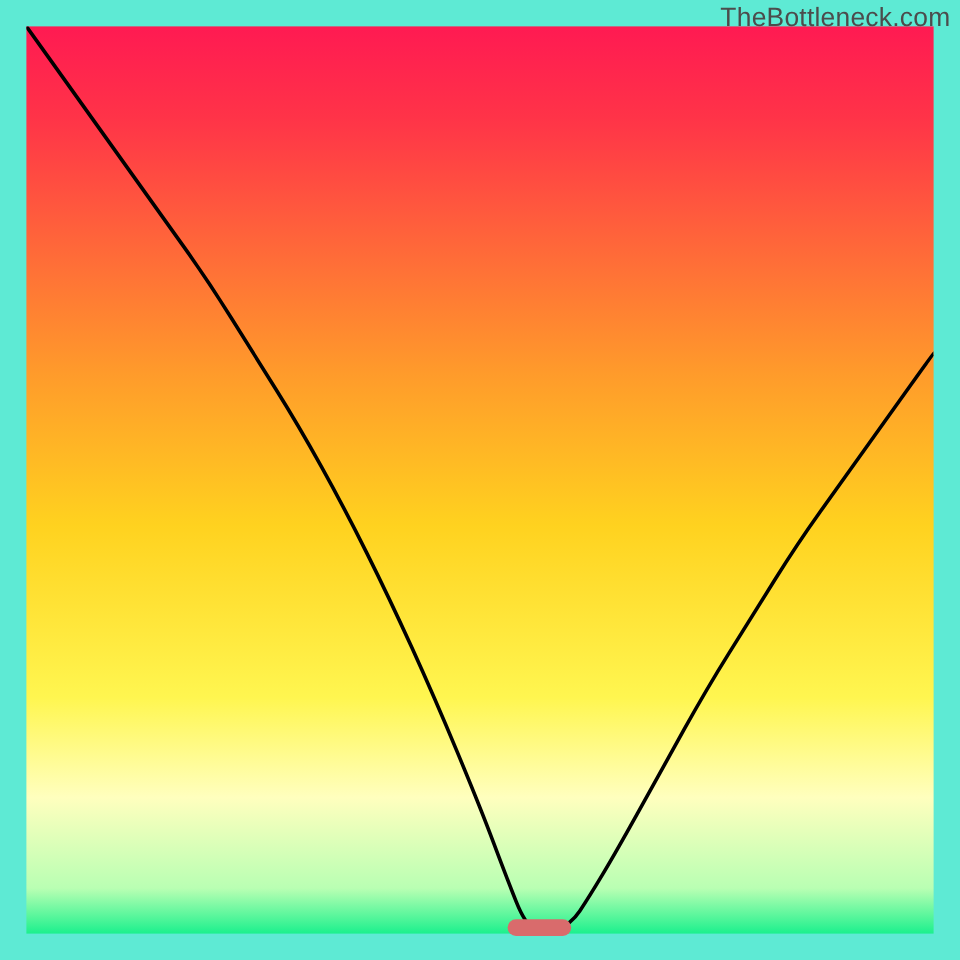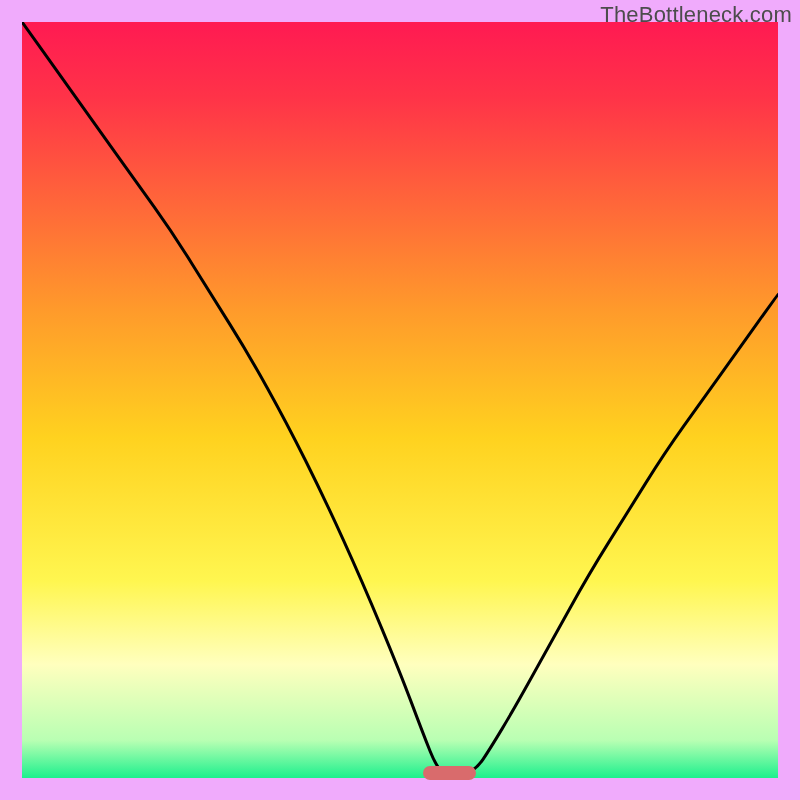--- a/index.html
+++ b/index.html
@@ -8,21 +8,21 @@
     width: 800px;
     height: 800px;
     background: #000;
     font-family: Arial, Helvetica, sans-serif;
     overflow: hidden;
   }
   .frame {
     position: relative;
     width: 800px;
     height: 800px;
-    background: #f0abfc;
+    background: #5eead4;
   }
   .plot {
     position: absolute;
     left: 22px;
     top: 22px;
     width: 756px;
     height: 756px;
     background: linear-gradient(
       to bottom,
       var(--c-top) 0%,

